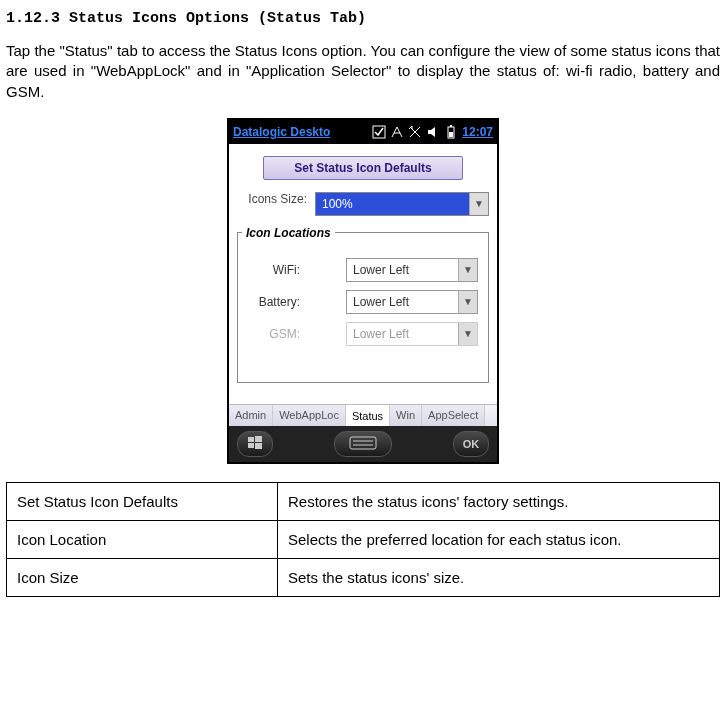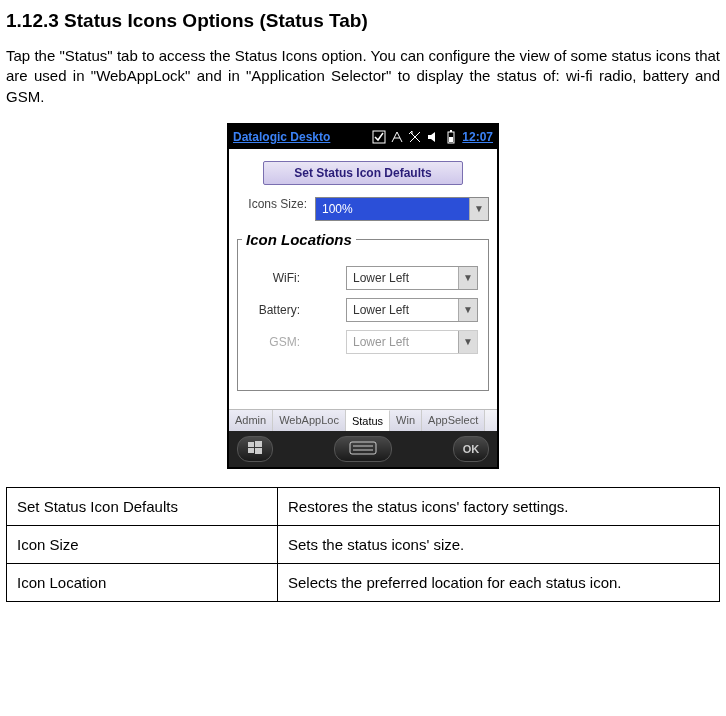--- a/index.html
+++ b/index.html
@@ -4,23 +4,24 @@
 <style>
   body {
     font-family: Arial, Helvetica, sans-serif;
     margin: 0;
     padding: 6px 6px 6px 6px;
     width: 726px;
     box-sizing: border-box;
     color: #000;
   }
   .section-heading {
-    font-size: 19px;
+    font-size: 15px;
     font-weight: bold;
     margin: 4px 0 14px 0;
+    font-family: Liberation Mono, monospace;
   }
   .body-text {
     font-size: 15px;
     line-height: 1.35;
     text-align: justify;
     margin-bottom: 16px;
   }
   .screenshot-wrap {
     text-align: center;
     margin: 0 0 18px 0;
@@ -110,21 +111,21 @@
     font-size:10px; color:#555;
   }
   fieldset.locations {
     border: 1px solid #888;
     margin: 6px 0 0 0;
     padding: 10px 8px 28px 4px;
   }
   fieldset.locations legend {
     font-weight: bold;
     font-style: italic;
-    font-size: 15px;
+    font-size: 12px;
     padding: 0 4px;
   }
   .loc-row { display:flex; align-items:center; margin:8px 2px; font-size:12px;}
   .loc-row .llbl { width:56px; text-align:right; padding-right:6px; color:#333;}
   .loc-dis .llbl{ color:#aaa;}
   .tabbar {
     display: flex;
     font-size: 11px;
     border-top: 1px solid #bbb;
     background: linear-gradient(#f4f4f8,#e4e4ee);
@@ -296,21 +297,21 @@
   </div>
 </div>
 
 <table class="opts">
   <tbody>
   <tr>
     <td>Set Status Icon Defaults</td>
     <td>Restores the status icons' factory settings.</td>
   </tr>
   <tr>
+    <td>Icon Location</td>
+    <td>Selects the preferred location for each status icon.</td>
+  </tr>
+  <tr>
     <td>Icon Size</td>
     <td>Sets the status icons' size.</td>
   </tr>
-  <tr>
-    <td>Icon Location</td>
-    <td>Selects the preferred location for each status icon.</td>
-  </tr>
 </tbody>
   </table>
 
 </body></html>

